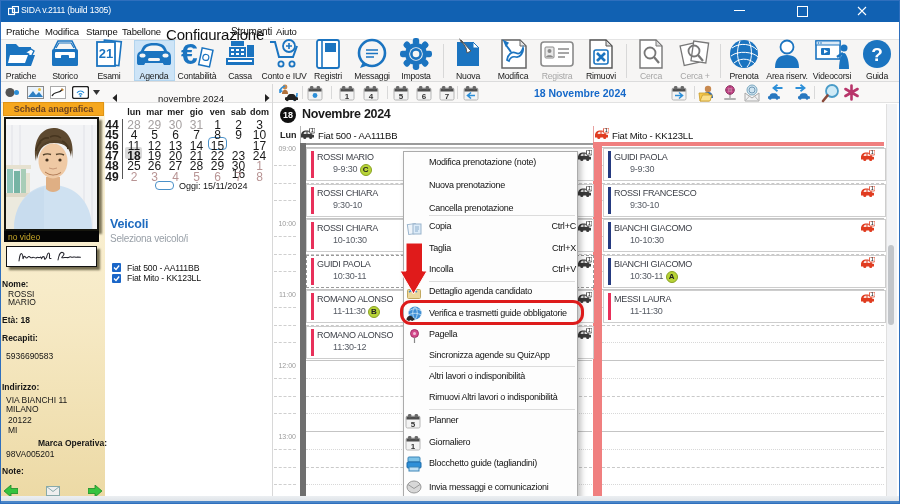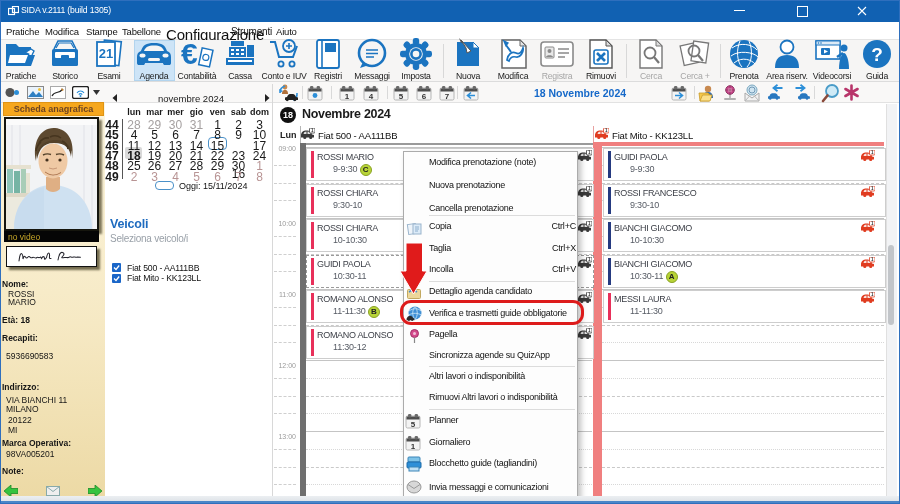--- a/index.html
+++ b/index.html
@@ -393,21 +393,21 @@
 <div class="sbval" style="left:8px;top:288.5px;">ROSSI</div>
 <div class="sbval" style="left:8px;top:297px;">MARIO</div>
 <div class="sblbl" style="left:2px;top:315px;">Età: 18</div>
 <div class="sblbl" style="left:2px;top:333px;">Recapiti:</div>
 <div class="sbval" style="left:6px;top:351px;">5936690583</div>
 <div class="sblbl" style="left:2px;top:382px;">Indirizzo:</div>
 <div class="sbval" style="left:6px;top:394.5px;">VIA BIANCHI 11</div>
 <div class="sbval" style="left:6px;top:404px;">MILANO</div>
 <div class="sbval" style="left:8px;top:415px;">20122</div>
 <div class="sbval" style="left:8px;top:424.5px;">MI</div>
-<div class="sblbl" style="left:2px;top:438px;">Marca Operativa:</div>
+<div class="sblbl" style="left:2px;top:438px;padding-left:36px;">Marca Operativa:</div>
 <div class="sbval" style="left:6px;top:448.5px;">98VA005201</div>
 <div class="sblbl" style="left:2px;top:465.5px;">Note:</div>
 <svg class="abs" style="left:4px;top:485px" width="14" height="12" viewBox="0 0 14 12">
     <path d="M0 6 L7 0 V3.5 H14 V8.5 H7 V12 Z" fill="#35c33f" stroke="#1d8a28" stroke-width="0.8"></path>
   </svg>
 <svg class="abs" style="left:46px;top:486px" width="14" height="10" viewBox="0 0 14 10">
     <rect x="0.5" y="0.5" width="13" height="9" fill="#efefef" stroke="#8aa"></rect>
     <path d="M0.5 0.5 L7 5.5 L13.5 0.5" fill="none" stroke="#8aa"></path>
   </svg>
 <svg class="abs" style="left:88px;top:485px" width="14" height="12" viewBox="0 0 14 12">

